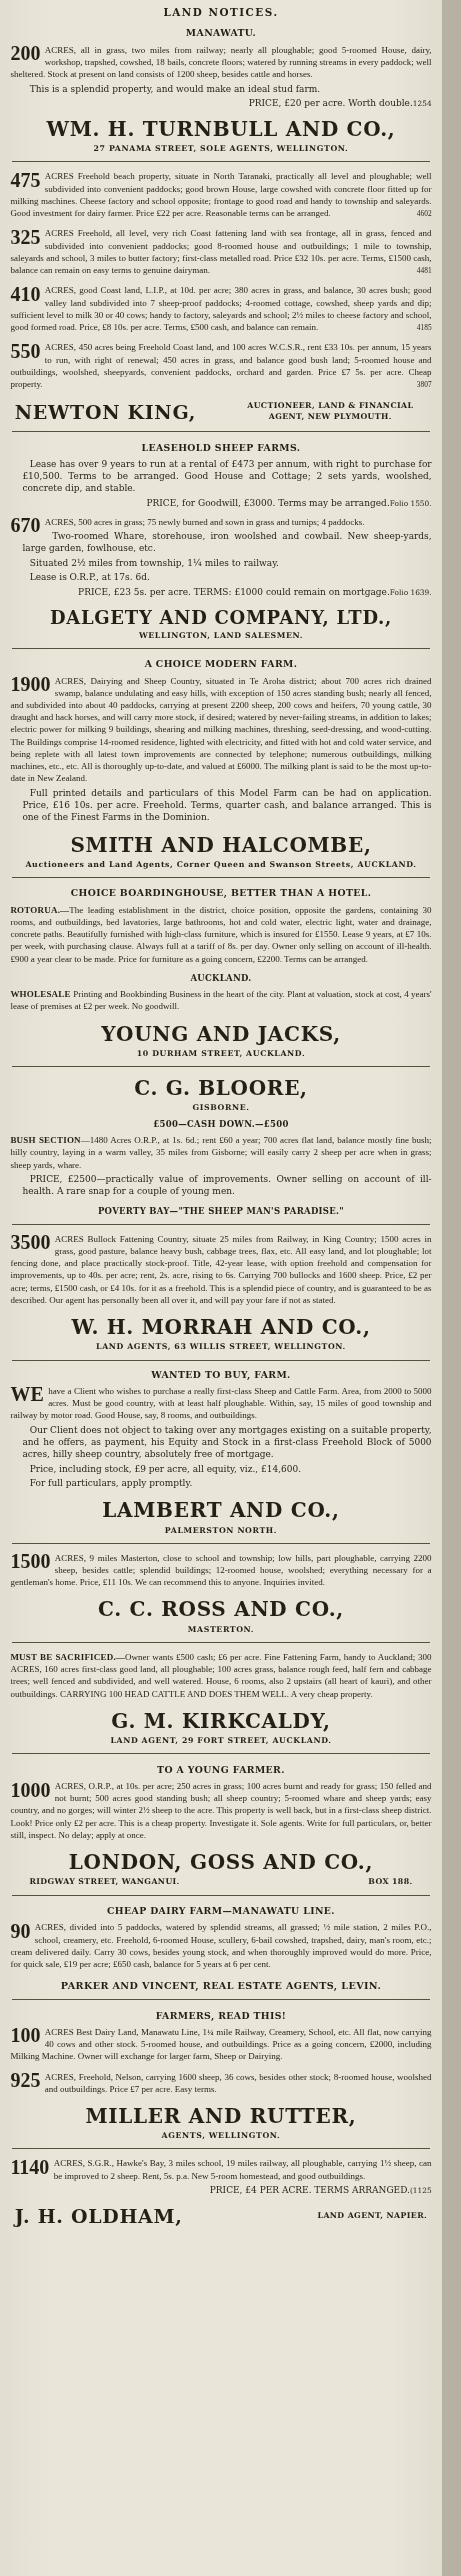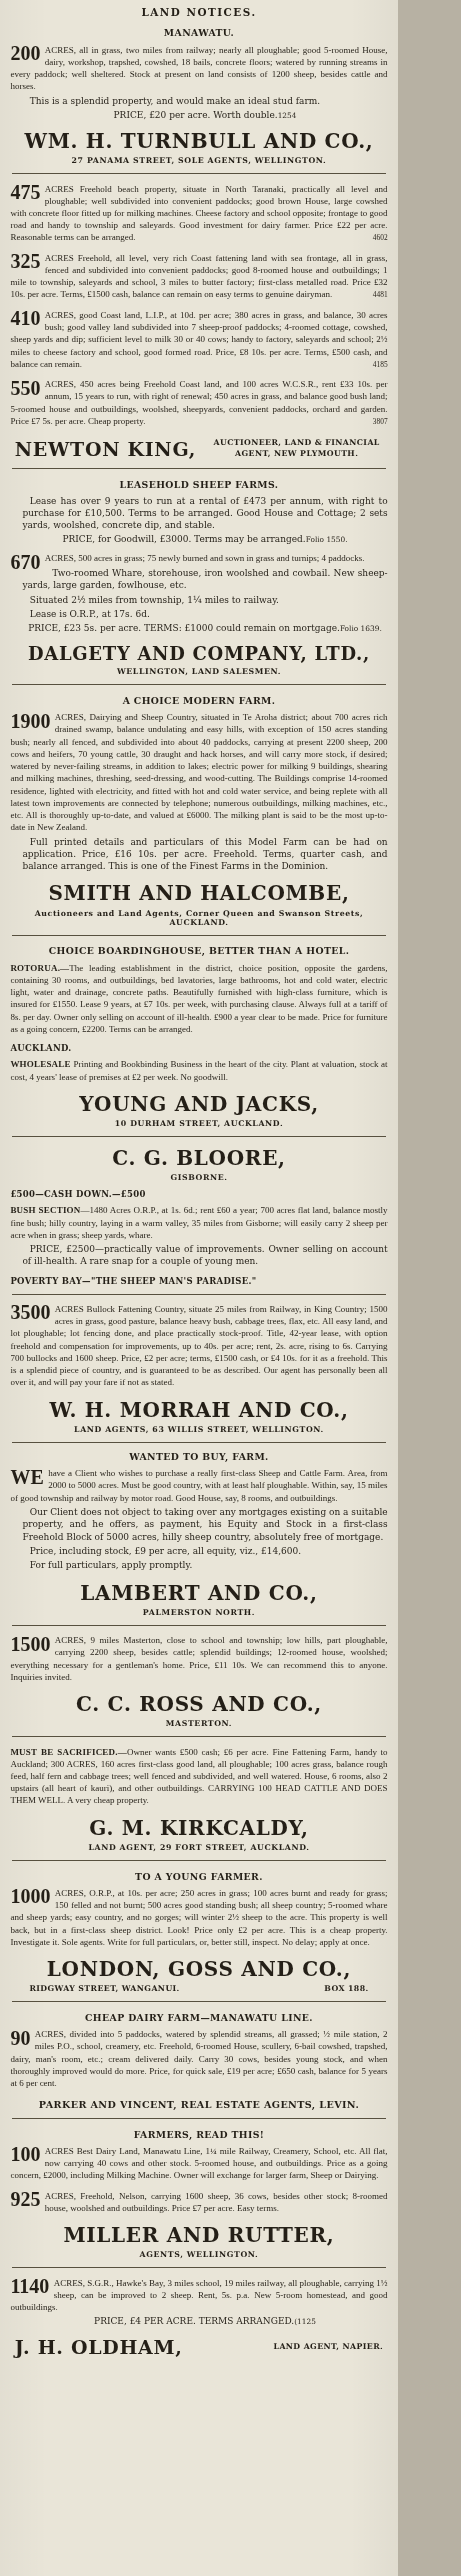--- a/index.html
+++ b/index.html
@@ -1,37 +1,37 @@
 <!DOCTYPE html>
 <html style="font-size:12px"><head>
 <meta charset="utf-8">
 <style>
   * { box-sizing: border-box; }
   html, body { margin: 0; padding: 0; }
   body { width: 462px; background: #b7b1a3; }
   .page {
-    width: 398px; min-height: 2576px;
+    width: 442px; min-height: 2576px;
     background: #e9e5d8;
     background-image: linear-gradient(90deg, rgba(0,0,0,0.03), rgba(0,0,0,0) 12%, rgba(0,0,0,0) 88%, rgba(0,0,0,0.04));
     padding: 4.4px 10.4px 18px;
     font-family: "DejaVu Serif", "Liberation Serif", serif;
     color: #241f17;
     overflow: hidden;
   }
   .page-title { font-size: 10.4px; font-weight: bold; text-align: center; letter-spacing: 1.5px; margin: 1.5px 0 7.4px; }
   .sub-heading { font-size: 9.3px; font-weight: bold; text-align: center; letter-spacing: 0.4px; margin: 9.6px 0 5.2px; }
   .sub-heading.tight { margin-top: 1.5px; }
-  .center-line { font-size: 8.5px; font-weight: bold; margin: 5.2px 0; letter-spacing: 0.3px; }
+  .center-line { font-size: 8.5px; font-weight: bold; text-align: center; margin: 5.2px 0; letter-spacing: 0.3px; }
   .rule { border-top: 0.7px solid #57503f; margin: 8.1px 1.5px; }
   .ad { margin: 0 0 8.1px; }
   .ad-body { margin: 0; font-size: 9px; line-height: 1.36; text-align: justify; font-family: Liberation Serif, serif; }
   .lead { float: left; font-size: 20px; line-height: 17px; font-weight: bold; padding: 1.5px 4.4px 0 0; }
   .bold-start { font-weight: bold; letter-spacing: 0.2px; }
   .ad-para { margin: 2.2px 0 0 12px; font-size: 9px; line-height: 1.36; text-align: justify; text-indent: 7.4px; }
-  .price-line { display: flex; justify-content: center; align-items: baseline; font-size: 9px; margin-top: 3px; padding-left: 12px; }
+  .price-line { display: flex; justify-content: flex-end; align-items: baseline; font-size: 9px; margin-top: 3px; padding-left: 12px; }
   .folio { font-size: 7.4px; }
   .endtag { float: right; margin-left: 7.4px; font-size: 7.4px; line-height: 1.8; }
   .firm { text-align: center; margin: 11px 0 6.7px; }
   .firm-name { font-size: 20px; font-weight: bold; letter-spacing: 0.7px; line-height: 1.08; }
   .firm-name.long { font-size: 18px; }
   .firm-address { font-size: 7.8px; font-weight: bold; letter-spacing: 0.6px; margin-top: 3.7px; }
   .firm-address-row { display: flex; justify-content: space-between; font-size: 7.8px; font-weight: bold; margin-top: 3.7px; padding: 0 19px; letter-spacing: 0.4px; text-align: center; }
   .firm-split { display: flex; align-items: center; justify-content: space-between; gap: 9px; margin: 11px 4.4px 6.7px; }
   .firm-split .firm-name { font-size: 19px; flex: 0 0 auto; }
   .firm-split .side { font-size: 7.8px; font-weight: bold; text-align: center; max-width: 47%; letter-spacing: 0.4px; line-height: 1.4; }

